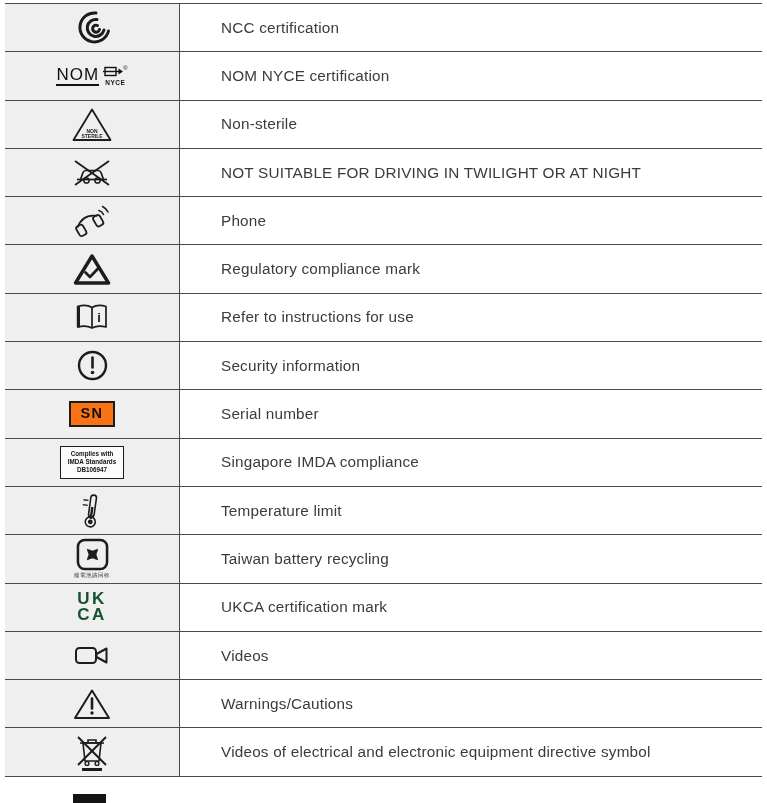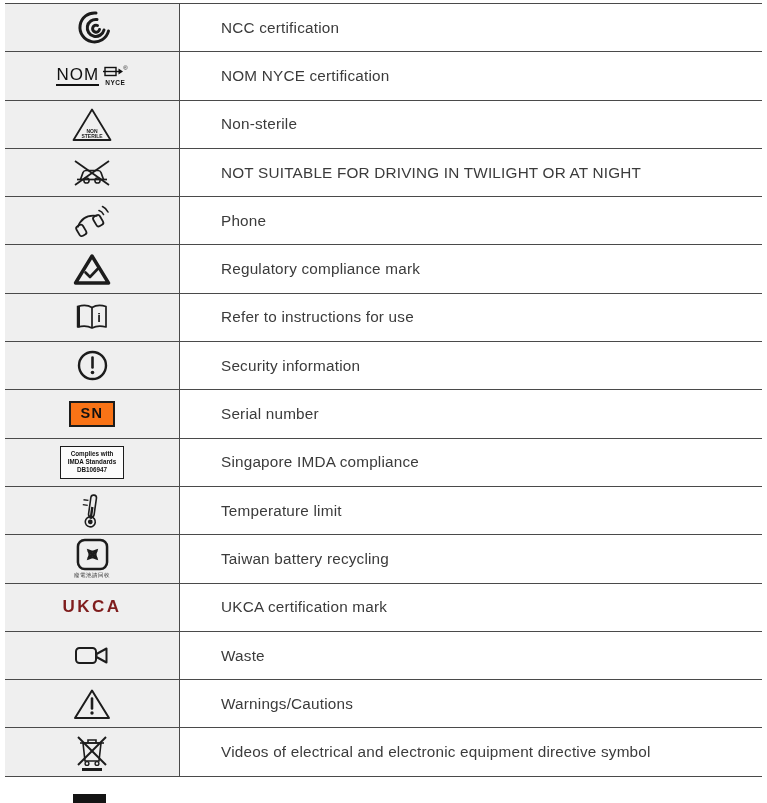--- a/index.html
+++ b/index.html
@@ -57,21 +57,21 @@
   .nyce-top sup { font-size: 6px; line-height: 1; }
   .nyce-txt { font-size: 6.5px; font-weight: 700; letter-spacing: 0.5px; margin-top: 1px; }
   
   .sn-box { border: 2px solid #1c1c1c; background: #f97316; color: #111; font-weight: 700; font-size: 14.5px; letter-spacing: 1.5px; padding: 2px 9px; line-height: 1.2; }
   
   .imda-box { display: inline-flex; flex-direction: column; align-items: center; border: 1px solid #1c1c1c; background: #fcfcfc; color: #111; padding: 3px 7px; font-size: 6.3px; font-weight: 700; line-height: 1.3; text-align: center; }
   
   .tw-wrap { display: inline-flex; flex-direction: column; align-items: center; }
   .tw-cap { font-size: 5.5px; color: #333; margin-top: 1px; letter-spacing: 0.5px; }
   
-  .ukca { display: inline-flex; flex-direction: row; font-weight: 800; font-size: 17px; line-height: 0.95; letter-spacing: 2.5px; color: #7f1d1d; }
+  .ukca { display: inline-flex; flex-direction: column; font-weight: 800; font-size: 17px; line-height: 0.95; letter-spacing: 2.5px; color: #14532d; }
   
   #bottom-partial {
     position: absolute;
     left: 73px; top: 794px;
     width: 33px; height: 9px;
     background: #141414;
   }
   svg text { font-family: "Liberation Sans", sans-serif; }
 </style>
 </head>
@@ -258,21 +258,21 @@
     </div>
     <div class="row">
       <div class="icon-cell">
         <span class="icon">
           <svg width="38" height="26" viewBox="0 0 38 26">
       <rect x="3" y="5" width="20" height="15" rx="3.5" fill="none" stroke="currentColor" stroke-width="2"></rect>
       <path d="M23.5 11 L33.5 5.5 V19.5 L23.5 14 Z" fill="none" stroke="currentColor" stroke-width="2" stroke-linejoin="round"></path>
     </svg>
         </span>
       </div>
-      <div class="label-cell">Waste</div>
+      <div class="label-cell">Videos</div>
     </div>
     <div class="row">
       <div class="icon-cell">
         <span class="icon">
           <svg width="38" height="34" viewBox="0 0 38 34">
       <path d="M19 3.5 L36 31 H2 Z" fill="none" stroke="currentColor" stroke-width="2" stroke-linejoin="round"></path>
       <line x1="19" y1="11.5" x2="19" y2="21.5" stroke="currentColor" stroke-width="2.6" stroke-linecap="round"></line>
       <circle cx="19" cy="26" r="1.7" fill="currentColor"></circle>
     </svg>
         </span>

